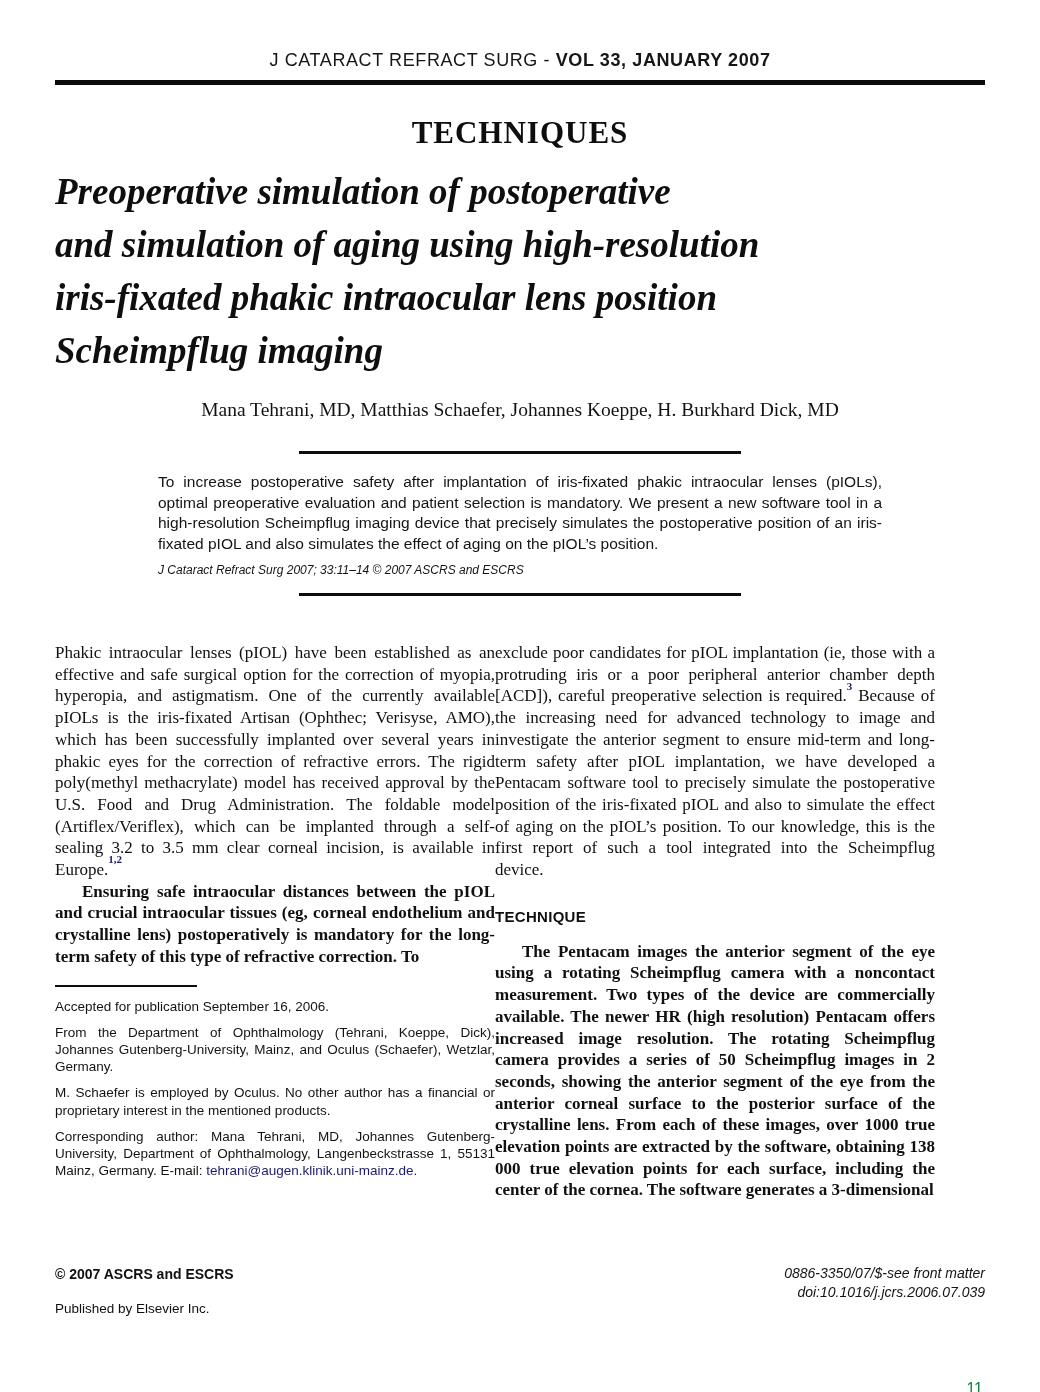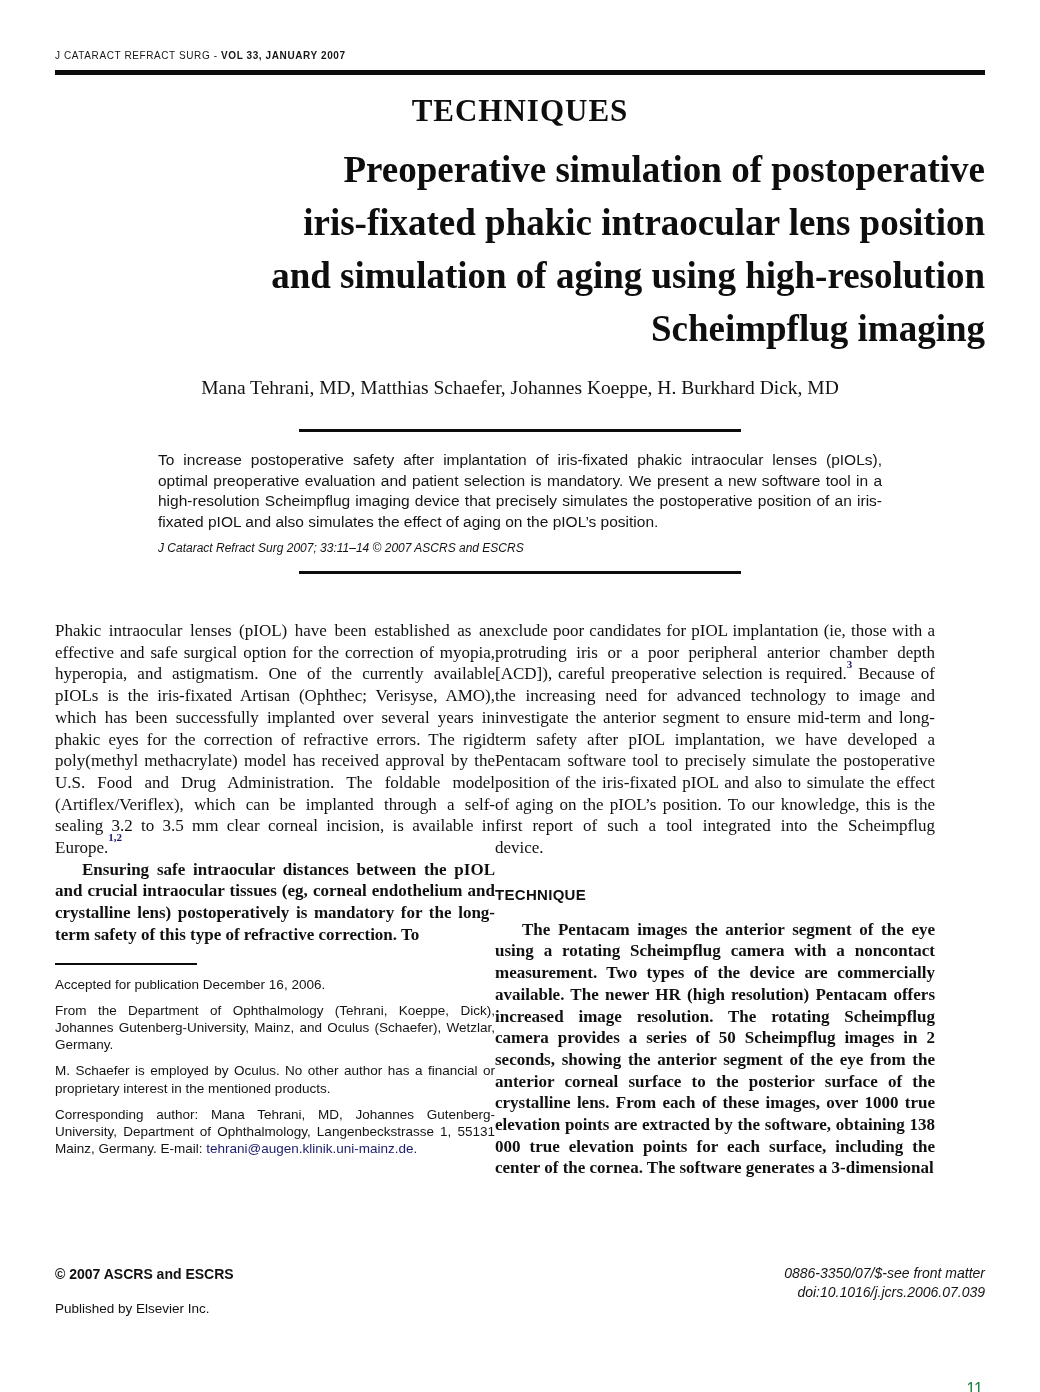--- a/index.html
+++ b/index.html
@@ -4,33 +4,33 @@
 <style>
   html,body{margin:0;padding:0;background:#e8e8e8;}
   .page{
     width:1040px;height:1392px;position:relative;background:#ffffff;
     color:#111;font-family:"Liberation Serif", serif;overflow:hidden;
     box-sizing:border-box;
   }
   .content{width:930px;margin:0 auto;padding-top:50px;}
   
   .running-head{
-    font-family:"Liberation Sans", sans-serif;
-    font-size:10px;letter-spacing:0.6px;color:#161616;font-weight:500;
+    text-align:center;font-family:"Liberation Sans", sans-serif;
+    font-size:18px;letter-spacing:0.6px;color:#161616;font-weight:500;
   }
   .running-head .bold{font-weight:800;}
   .head-rule{height:5px;background:#0c0c0c;margin-top:9px;}
   
   .section-label{
     text-align:center;font-size:31px;font-weight:700;letter-spacing:1px;
-    margin-top:18px;color:#0e0e0e;
+    margin-top:30px;color:#0e0e0e;
   }
   .article-title{
-    text-align:right;font-size:37px;line-height:53px;font-weight:700;
-    margin-top:14px;color:#0e0e0e;
+    text-align:left;font-size:37px;line-height:53px;font-weight:700;
+    margin-top:14px;color:#0e0e0e;font-style:italic;
   }
   .authors{
     text-align:center;font-size:19.5px;margin-top:22px;color:#121212;
   }
   
   .abstract-wrap{width:724px;margin:30px auto 0 auto;}
   .abstract-rule{width:442px;height:3px;background:#0c0c0c;margin:0 auto;}
   .abstract-text{
     font-family:"Liberation Sans", sans-serif;font-size:15.5px;
     line-height:20.5px;text-align:justify;margin-top:18px;color:#141414;
@@ -92,41 +92,41 @@
 
     <div class="running-head">
       <span>J CATARACT REFRACT SURG - </span><span class="bold">VOL 33, JANUARY 2007</span>
     </div>
     <div class="head-rule"></div>
 
     <div class="section-label">TECHNIQUES</div>
 
     <div class="article-title">
       <div>Preoperative simulation of postoperative</div>
+      <div>and simulation of aging using high-resolution</div>
       <div>iris-fixated phakic intraocular lens position</div>
-      <div>and simulation of aging using high-resolution</div>
       <div>Scheimpflug imaging</div>
     </div>
 
     <div class="authors">Mana Tehrani, MD, Matthias Schaefer, Johannes Koeppe, H. Burkhard Dick, MD</div>
 
     <div class="abstract-wrap">
       <div class="abstract-rule"></div>
       <div class="abstract-text">To increase postoperative safety after implantation of iris-fixated phakic intraocular lenses (pIOLs), optimal preoperative evaluation and patient selection is mandatory. We present a new software tool in a high-resolution Scheimpflug imaging device that precisely simulates the postoperative position of an iris-fixated pIOL and also simulates the effect of aging on the pIOL’s position.</div>
       <div class="abstract-citation">J Cataract Refract Surg 2007; 33:11–14 © 2007 ASCRS and ESCRS</div>
       <div class="abstract-rule bottom"></div>
     </div>
 
     <div class="columns">
       <div class="col">
         <p class="body-para"><span>Phakic intraocular lenses (pIOL) have been established as an effective and safe surgical option for the correction of myopia, hyperopia, and astigmatism. One of the currently available pIOLs is the iris-fixated Artisan (Ophthec; Verisyse, AMO), which has been successfully implanted over several years in phakic eyes for the correction of refractive errors. The rigid poly(methyl methacrylate) model has received approval by the U.S. Food and Drug Administration. The foldable model (Artiflex/Veriflex), which can be implanted through a self-sealing 3.2 to 3.5 mm clear corneal incision, is available in Europe.</span><sup class="ref">1,2</sup></p>
         <p class="body-para indent"><span>Ensuring safe intraocular distances between the pIOL and crucial intraocular tissues (eg, corneal endothelium and crystalline lens) postoperatively is mandatory for the long-term safety of this type of refractive correction. To</span></p>
         <div class="footnote-block">
           <div class="footnote-rule"></div>
-          <p><span>Accepted for publication December 16, 2006.</span></p>
+          <p><span>Accepted for publication September 16, 2006.</span></p>
           <p><span>From the Department of Ophthalmology (Tehrani, Koeppe, Dick), Johannes Gutenberg-University, Mainz, and Oculus (Schaefer), Wetzlar, Germany.</span></p>
           <p><span>M. Schaefer is employed by Oculus. No other author has a financial or proprietary interest in the mentioned products.</span></p>
           <p><span>Corresponding author: Mana Tehrani, MD, Johannes Gutenberg-University, Department of Ophthalmology, Langenbeckstrasse 1, 55131 Mainz, Germany. E-mail: </span><span class="email-link">tehrani@augen.klinik.uni-mainz.de.</span></p>
         </div>
       </div>
       <div class="col">
         <p class="body-para"><span>exclude poor candidates for pIOL implantation (ie, those with a protruding iris or a poor peripheral anterior chamber depth [ACD]), careful preoperative selection is required.</span><sup class="ref">3</sup><span> Because of the increasing need for advanced technology to image and investigate the anterior segment to ensure mid-term and long-term safety after pIOL implantation, we have developed a Pentacam software tool to precisely simulate the postoperative position of the iris-fixated pIOL and also to simulate the effect of aging on the pIOL’s position. To our knowledge, this is the first report of such a tool integrated into the Scheimpflug device.</span></p>
         <div class="sub-heading">TECHNIQUE</div>
         <p class="body-para indent"><span>The Pentacam images the anterior segment of the eye using a rotating Scheimpflug camera with a noncontact measurement. Two types of the device are commercially available. The newer HR (high resolution) Pentacam offers increased image resolution. The rotating Scheimpflug camera provides a series of 50 Scheimpflug images in 2 seconds, showing the anterior segment of the eye from the anterior corneal surface to the posterior surface of the crystalline lens. From each of these images, over 1000 true elevation points are extracted by the software, obtaining 138 000 true elevation points for each surface, including the center of the cornea. The software generates a 3-dimensional</span></p>
       </div>

